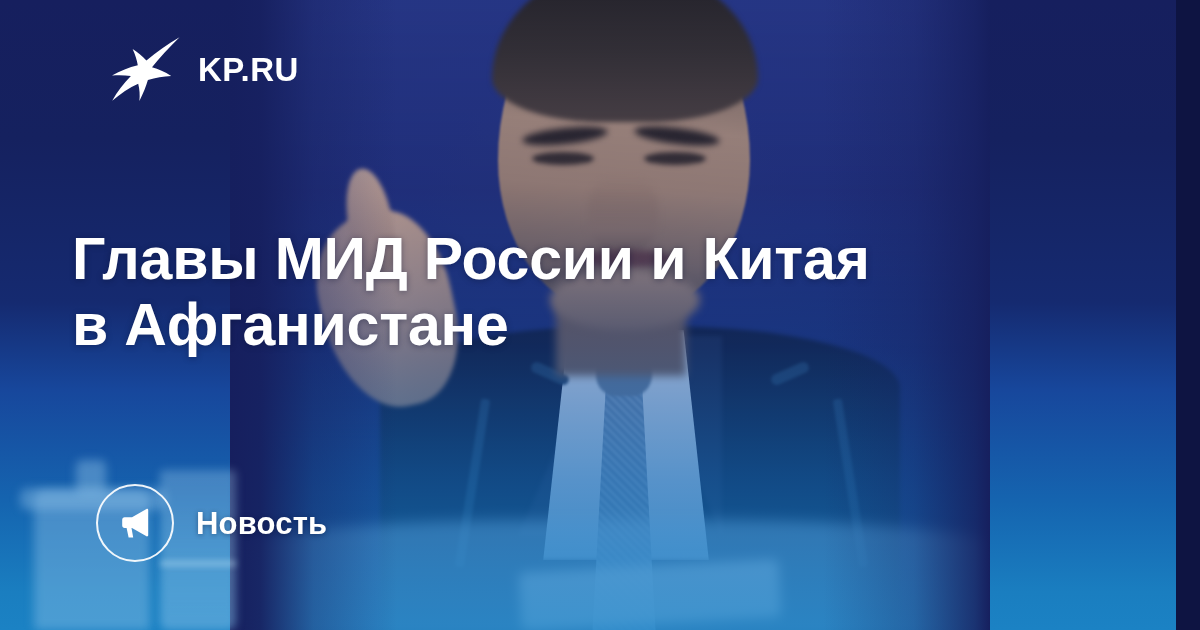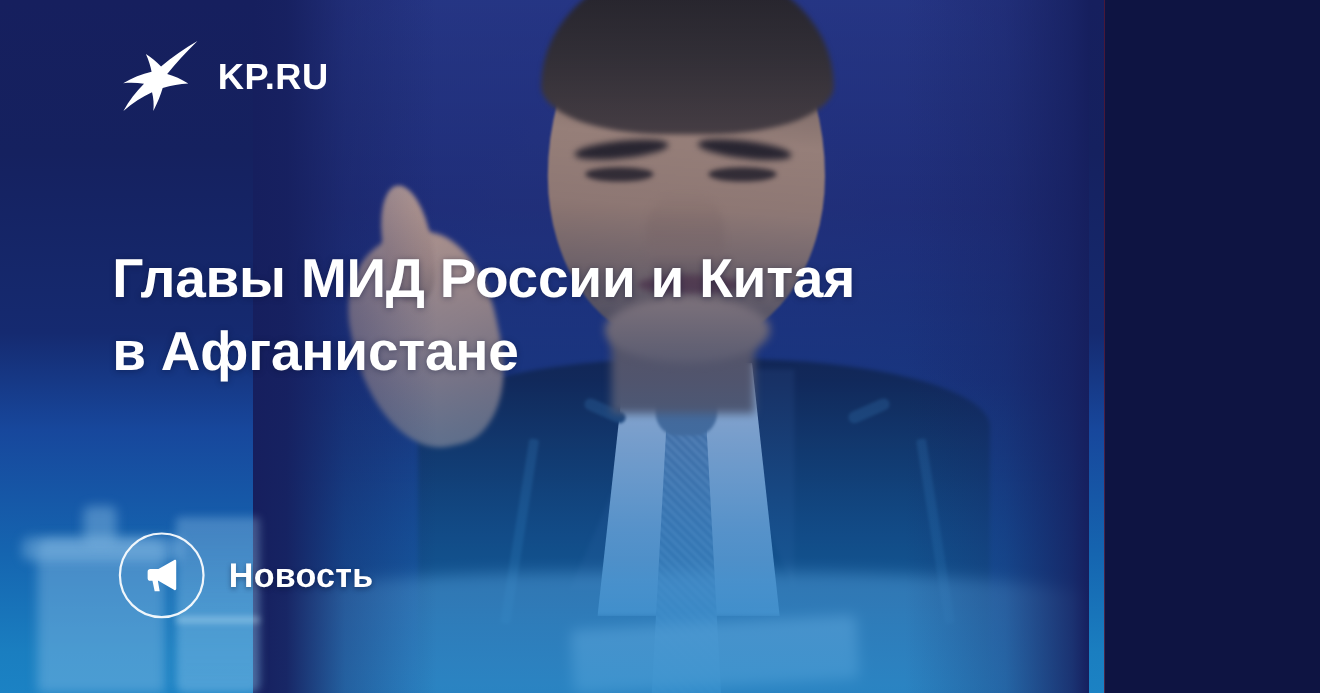--- a/index.html
+++ b/index.html
@@ -4,25 +4,25 @@
 <title>KP.RU share card</title>
 <style>
   html, body {
     margin: 0;
     padding: 0;
     background: #0e1442;
   }
 
   .card {
     position: relative;
-    width: 1004px;
+    width: 1176px;
     height: 630px;
     overflow: hidden;
     font-family: "Liberation Sans", "DejaVu Sans", sans-serif;
-    background: #b91c1c;
+    background: #701a75;
     user-select: none;
   }
 
   
   .bg-gradient {
     position: absolute;
     inset: 0;
     background: linear-gradient(180deg,
         #161f5e 0%,
         #15215f 22%,
@@ -375,37 +375,37 @@
     font-size: 33px;
     font-weight: bold;
     letter-spacing: .5px;
     line-height: 1;
     white-space: nowrap;
   }
 
   
   .headline {
     position: absolute;
-    left: 102px;
+    left: 72px;
     top: 186px;
     width: 860px;
     z-index: 6;
     color: #ffffff;
-    font-size: 50px;
+    font-size: 59px;
     font-weight: bold;
     line-height: 66px;
     letter-spacing: -0.2px;
     text-shadow: 0 1px 6px rgba(8,16,48,.40);
   }
   .headline .ln { display: block; white-space: nowrap; }
 
   
   .badge {
     position: absolute;
-    left: 108px;
+    left: 96px;
     top: 484px;
     display: flex;
     align-items: center;
     gap: 22px;
     z-index: 6;
   }
   .badge-circle {
     width: 74px;
     height: 74px;
     border-radius: 50%;

